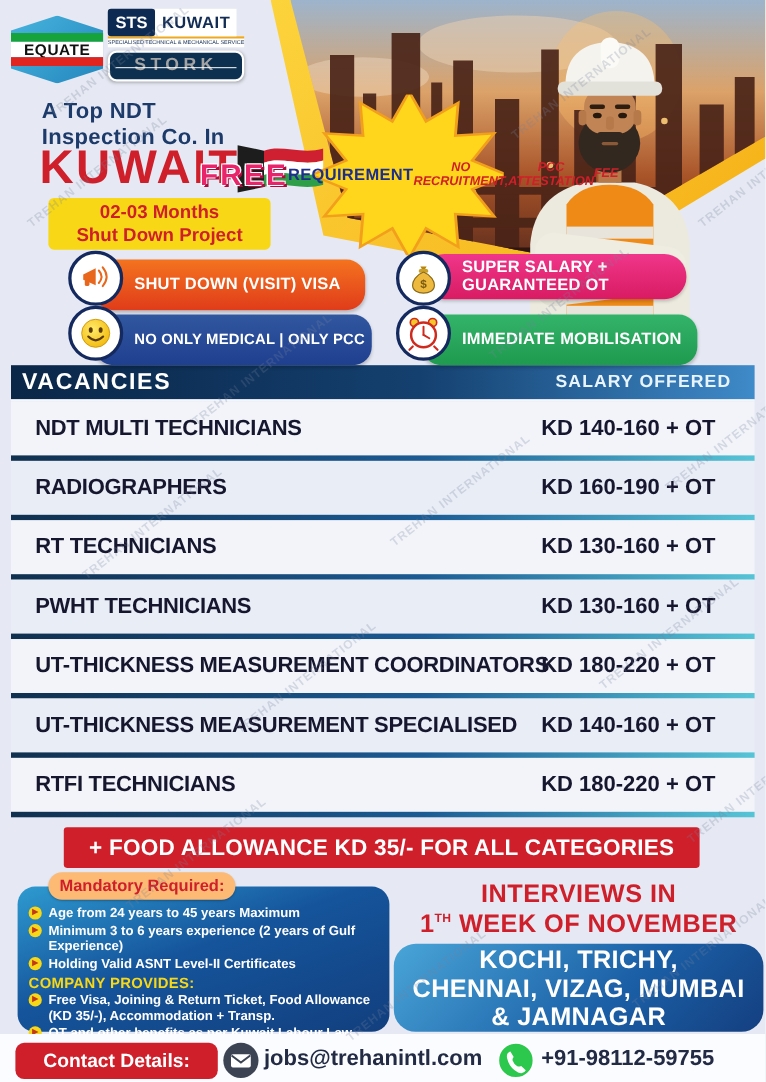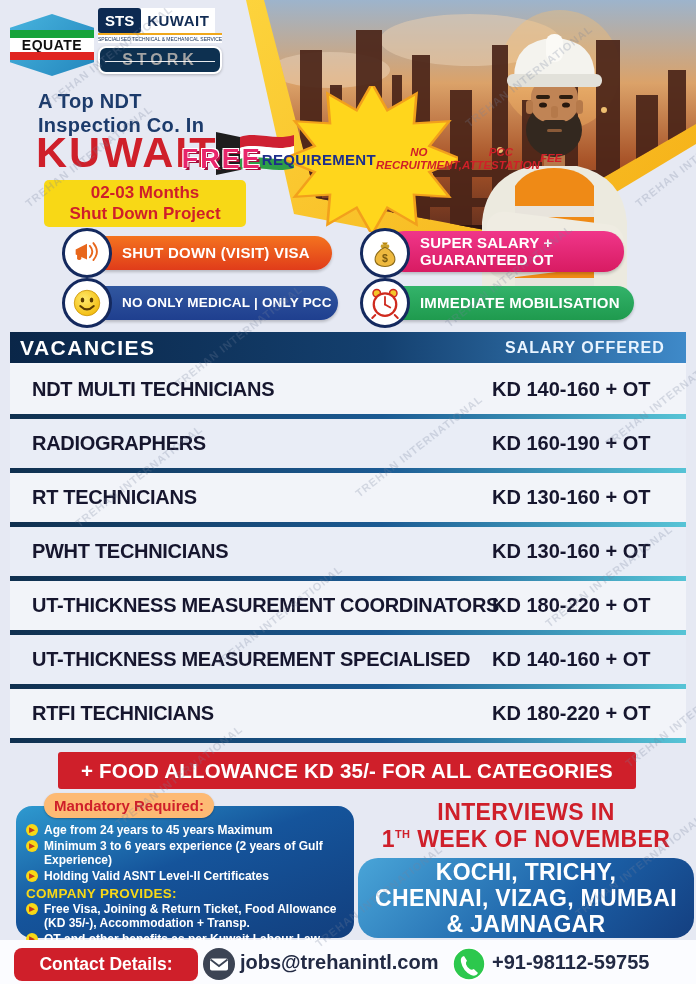--- a/index.html
+++ b/index.html
@@ -53,21 +53,21 @@
   
   .starburst{position:absolute;left:286px;top:86px;width:172px;height:146px;z-index:5;}
   .starburst svg{position:absolute;inset:0;width:100%;height:100%;}
   .sb-text{position:absolute;inset:0;display:flex;flex-direction:row;align-items:center;justify-content:center;text-align:center;}
   .sb-free{font-size:27px;font-weight:bold;color:#e8256b;letter-spacing:2px;
     text-shadow:-1px -1px 0 #fff,1px -1px 0 #fff,-1px 1px 0 #fff,2px 2px 0 #a50f3c;}
   .sb-req{font-size:15px;font-weight:bold;color:#1d2f8a;letter-spacing:.3px;margin-top:1px;}
   .sb-small{font-size:11.5px;font-weight:bold;font-style:italic;color:#d01f28;line-height:1.15;}
 
   
-  .fb{position:absolute;height:34px;border-radius:17px;display:flex;align-items:center;color:#fff;
+  .fb{position:absolute;height:46px;border-radius:17px;display:flex;align-items:center;color:#fff;
     font-weight:bold;z-index:6;box-shadow:0 2px 3px rgba(0,0,0,.2);}
   .fb .lbl{padding-left:36px;font-size:15px;white-space:pre-line;line-height:1.08;letter-spacing:.2px;}
   .fb1{left:86px;top:236px;width:246px;background:linear-gradient(180deg,#f4731f,#e03c1a);}
   .fb2{left:384px;top:231px;width:240px;height:41px;border-radius:20px;background:linear-gradient(180deg,#f0368a,#d81b62);}
   .fb3{left:86px;top:286px;width:252px;background:linear-gradient(180deg,#31579f,#1f3f8f);}
   .fb3 .lbl{font-size:13.5px;}
   .fb4{left:384px;top:286px;width:250px;background:linear-gradient(180deg,#33b36a,#1f9a4e);}
   .fb-icon{position:absolute;width:50px;height:50px;border-radius:50%;background:#fff;border:3px solid #14295e;
     box-sizing:border-box;display:flex;align-items:center;justify-content:center;z-index:7;}
   .fi1{left:62px;top:228px;} .fi2{left:360px;top:228px;} .fi3{left:62px;top:278px;} .fi4{left:360px;top:278px;}

